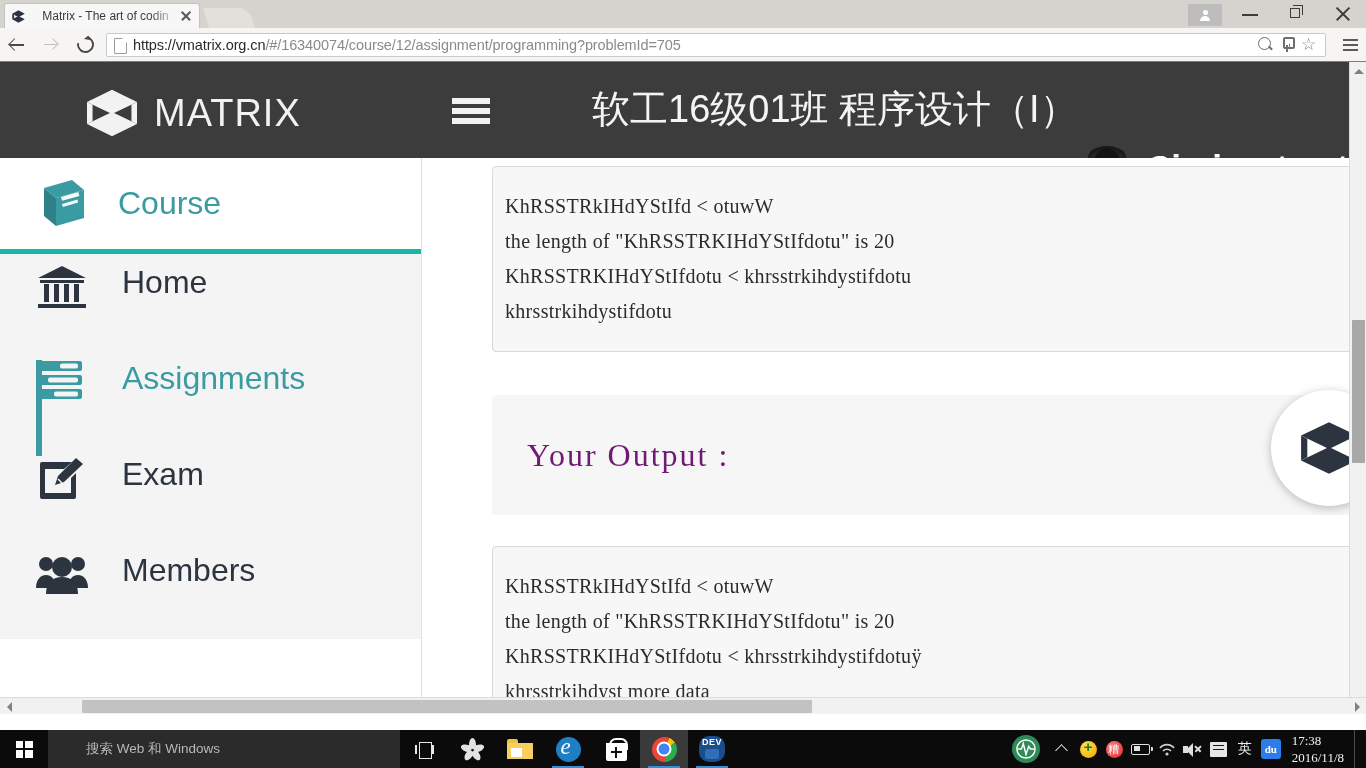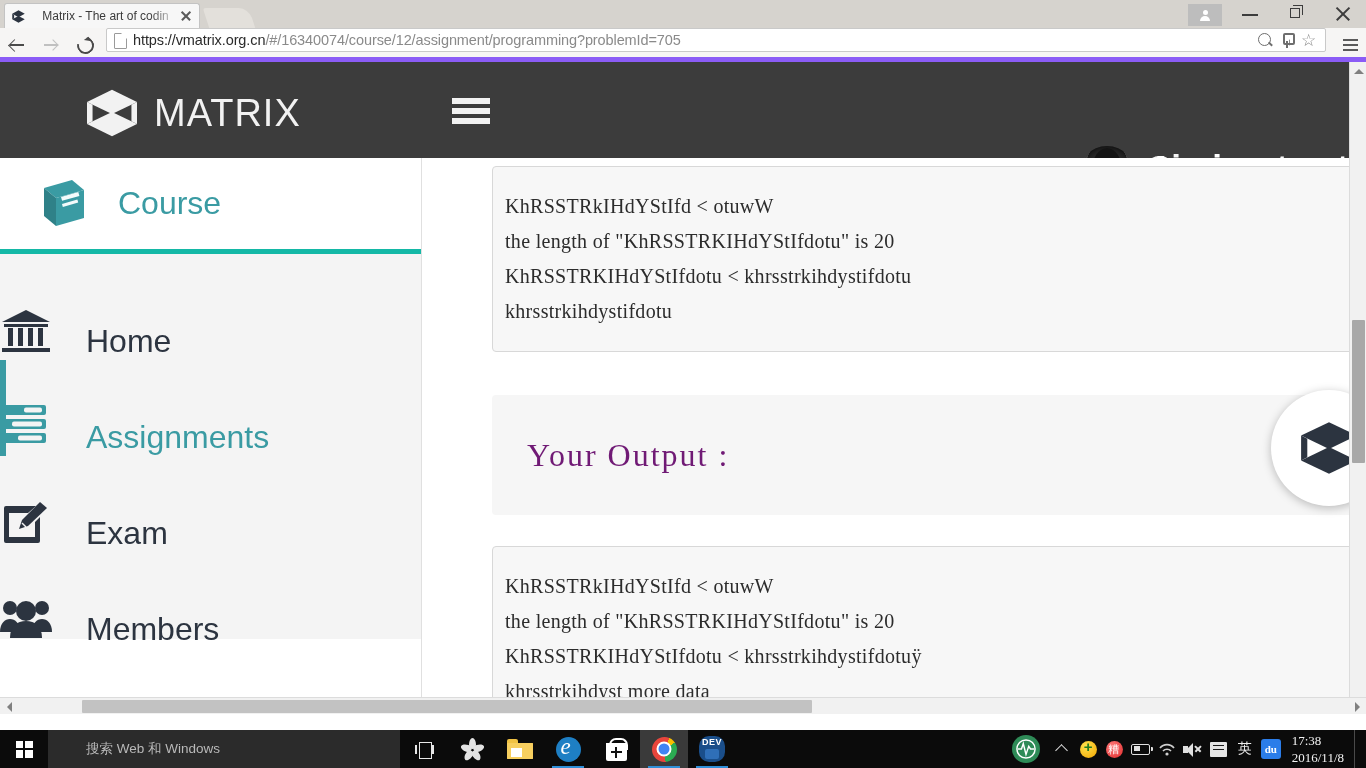--- a/index.html
+++ b/index.html
@@ -54,22 +54,22 @@
   .wc-min{ position:relative;} .wc-min::after{content:"";position:absolute;left:14px;top:14px;width:16px;height:1.6px;background:#3c3c3c;}
   .wc-max{ position:relative;}
   .wc-max .sq1{position:absolute;left:16px;top:8px;width:10px;height:10px;border:1.6px solid #3c3c3c;}
   .wc-max .sq2{position:absolute;left:19px;top:5px;width:10px;height:10px;border:1.6px solid #3c3c3c;border-bottom:none;border-left:none;}
   .wc-close{position:relative;}
   .wc-close::before,.wc-close::after{content:"";position:absolute;left:14px;top:13px;width:18px;height:1.7px;background:#3c3c3c;}
   .wc-close::before{transform:rotate(45deg);} .wc-close::after{transform:rotate(-45deg);}
 
   .toolbar {
     position:absolute; left:0; top:28px; width:1366px; height:34px;
-    background:#f6f5f4; border-bottom:5px solid #8b5cf6;
-    display:flex; align-items:flex-start;
+    background:#f6f5f4; border-bottom:1px solid #8b5cf6;
+    display:flex; align-items:center;
   }
   .navbtn { width:34px; height:34px; display:flex;align-items:center;justify-content:center; cursor:pointer; }
   .arrow-left, .arrow-right { position:relative; width:18px; height:18px; }
   .arrow-left::before{content:"";position:absolute;left:2px;top:8.3px;width:14px;height:1.8px;background:#4a4a4a;}
   .arrow-left::after{content:"";position:absolute;left:2px;top:4.5px;width:8px;height:8px;border-left:1.8px solid #4a4a4a;border-bottom:1.8px solid #4a4a4a;transform:rotate(45deg);}
   .arrow-right::before{content:"";position:absolute;left:2px;top:8.3px;width:14px;height:1.6px;background:#c0c0c0;}
   .arrow-right::after{content:"";position:absolute;left:7px;top:4.8px;width:7px;height:7px;border-right:1.6px solid #c0c0c0;border-top:1.6px solid #c0c0c0;transform:rotate(45deg);}
   .reload { width:17px;height:17px; border:2px solid #4a4a4a; border-radius:50%; border-top-color:transparent; position:relative; transform:rotate(-35deg); }
   .reload::after{content:"";position:absolute;left:10px;top:-3px;border:4px solid transparent;border-bottom-color:#4a4a4a;transform:rotate(45deg);}
 
@@ -136,22 +136,22 @@
   }
 
   
   .sidebar { position:absolute; left:0; top:96px; width:421px; height:556px; background:#fff; }
   .side-course {
     height:96px; background:#ffffff; border-bottom:5px solid #14b8a6;
     display:flex; align-items:center; padding-left:32px; gap:28px; cursor:pointer;
   }
   .side-list { background:#f4f4f4; height:385px; padding-top:10px; }
   .side-item {
-    height:96px; display:flex; align-items:flex-end; gap:28px;
-    position:relative; cursor:pointer;
+    height:96px; display:flex; align-items:flex-start; gap:28px;
+    position:relative; cursor:pointer;margin-left:36px;
   }
   .side-item .lbl { font-size:32px; color:#2c3440; font-weight:400; }
   .side-item.active .lbl { color:#3a9ba3; }
   .side-item.active::before {
     content:""; position:absolute; left:0; top:0; width:6px; height:100%; background:#3a9ba3;
   }
   .side-ico { width:58px; height:52px; flex:0 0 58px; position:relative; }
   .course-lbl { font-size:32px; color:#3a9ba3; }
 
   
@@ -331,20 +331,21 @@
             <polygon points="57,15 51,18 51,36 57,39" fill="#f2f2f2"></polygon>
           </svg>
         </span>
         <span class="logo-word">MATRIX</span>
       </div>
       <div class="burger">
           <i></i>
           <i></i>
           <i></i>
         </div>
+      <div class="course-title">软工16级01班 程序设计（I）</div>
     </div>
 
     <div class="user-avatar"></div>
     <div class="hdr-links">
       <span class="hdr-link">Assignment</span>
       <span class="hdr-link under">Sign out</span>
     </div>
     <div class="badge-green">43</div>
 
     <div class="sidebar">

